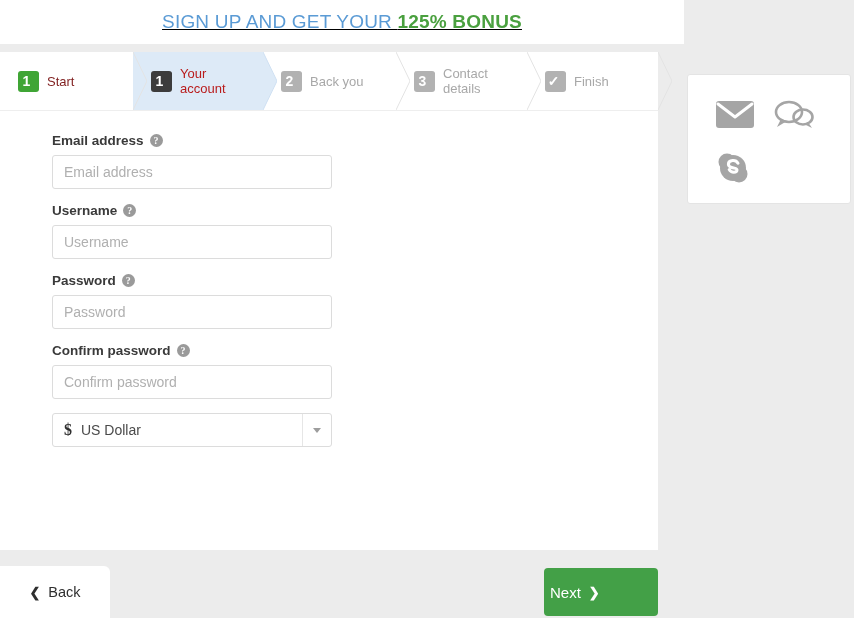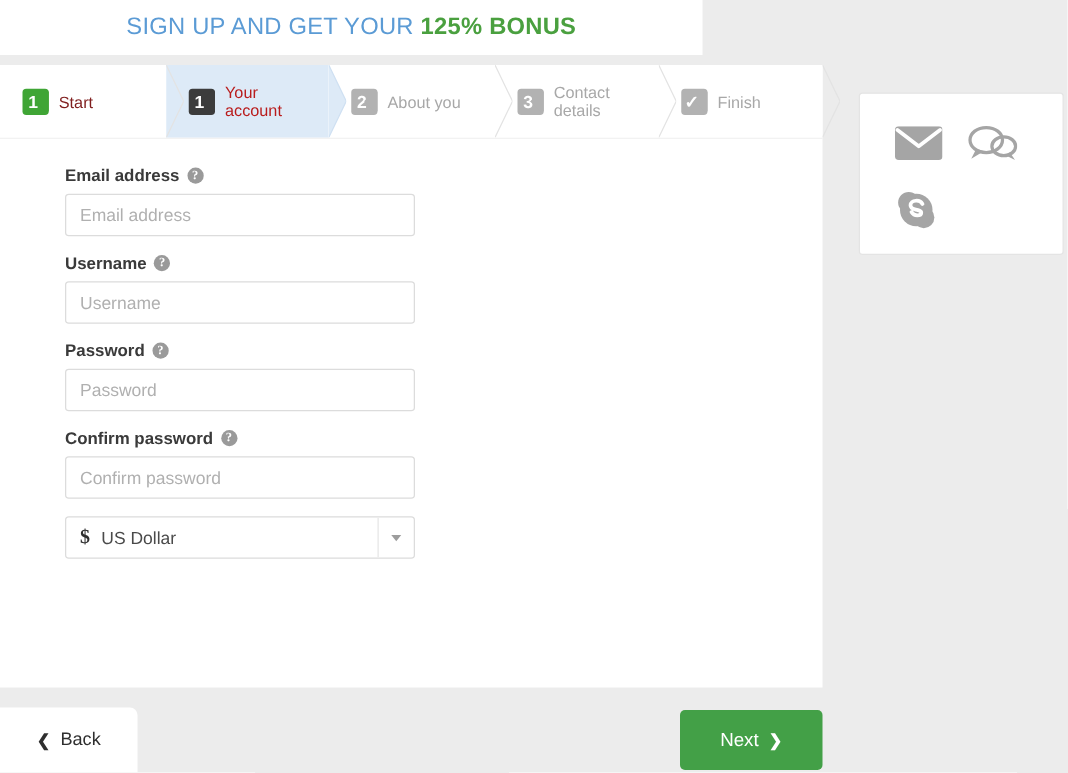--- a/index.html
+++ b/index.html
@@ -12,26 +12,27 @@
     background: #ececec;
     font-family: "Liberation Sans", sans-serif;
     overflow: hidden;
     position: relative;
   }
 
   
   .promo-header {
     position: absolute;
     left: 0; top: 0;
-    width: 562px;
+    width: 684px;
     height: 44px;
     background: #ffffff;
     display: flex;
     align-items: center;
     justify-content: center;
+    text-decoration: underline;
   }
   .promo-title {
     font-size: 19px;
     color: #5b9bd5;
     letter-spacing: .2px;
     white-space: nowrap;
   }
   .promo-title .bonus {
     color: #4aa03f;
     font-weight: bold;
@@ -228,21 +229,21 @@
     top: 568px;
     width: 114px;
     height: 48px;
     background: #43a047;
     border: none;
     border-radius: 4px;
     color: #ffffff;
     font-size: 15px;
     display: flex;
     align-items: center;
-    justify-content: center;
+    justify-content: flex-start;
     gap: 8px;
     cursor: pointer;
     font-family: "Liberation Sans", sans-serif;
   }
   .arrow-l, .arrow-r { font-size: 13px; font-weight: bold; line-height: 1; }
 
   
   .help-section {
     position: absolute;
     left: 687px;
@@ -321,21 +322,21 @@
           </svg>
       </div>
     </div>
 
     <div class="step s-about">
       <div class="step-badge badge-gray">
         <span class="num">2</span>
         <span class="notch"></span>
       </div>
       <div class="step-label lbl-gray">
-        <div>About you</div>
+        <div>Back you</div>
       </div>
       <div class="chev">
         <svg width="14" height="58" viewBox="0 0 14 58">
             <path d="M0 0 L14 29 L0 58" fill="none" stroke="#e3e3e3" stroke-width="1"></path>
           </svg>
       </div>
     </div>
 
     <div class="step s-contact">
       <div class="step-badge badge-gray">

